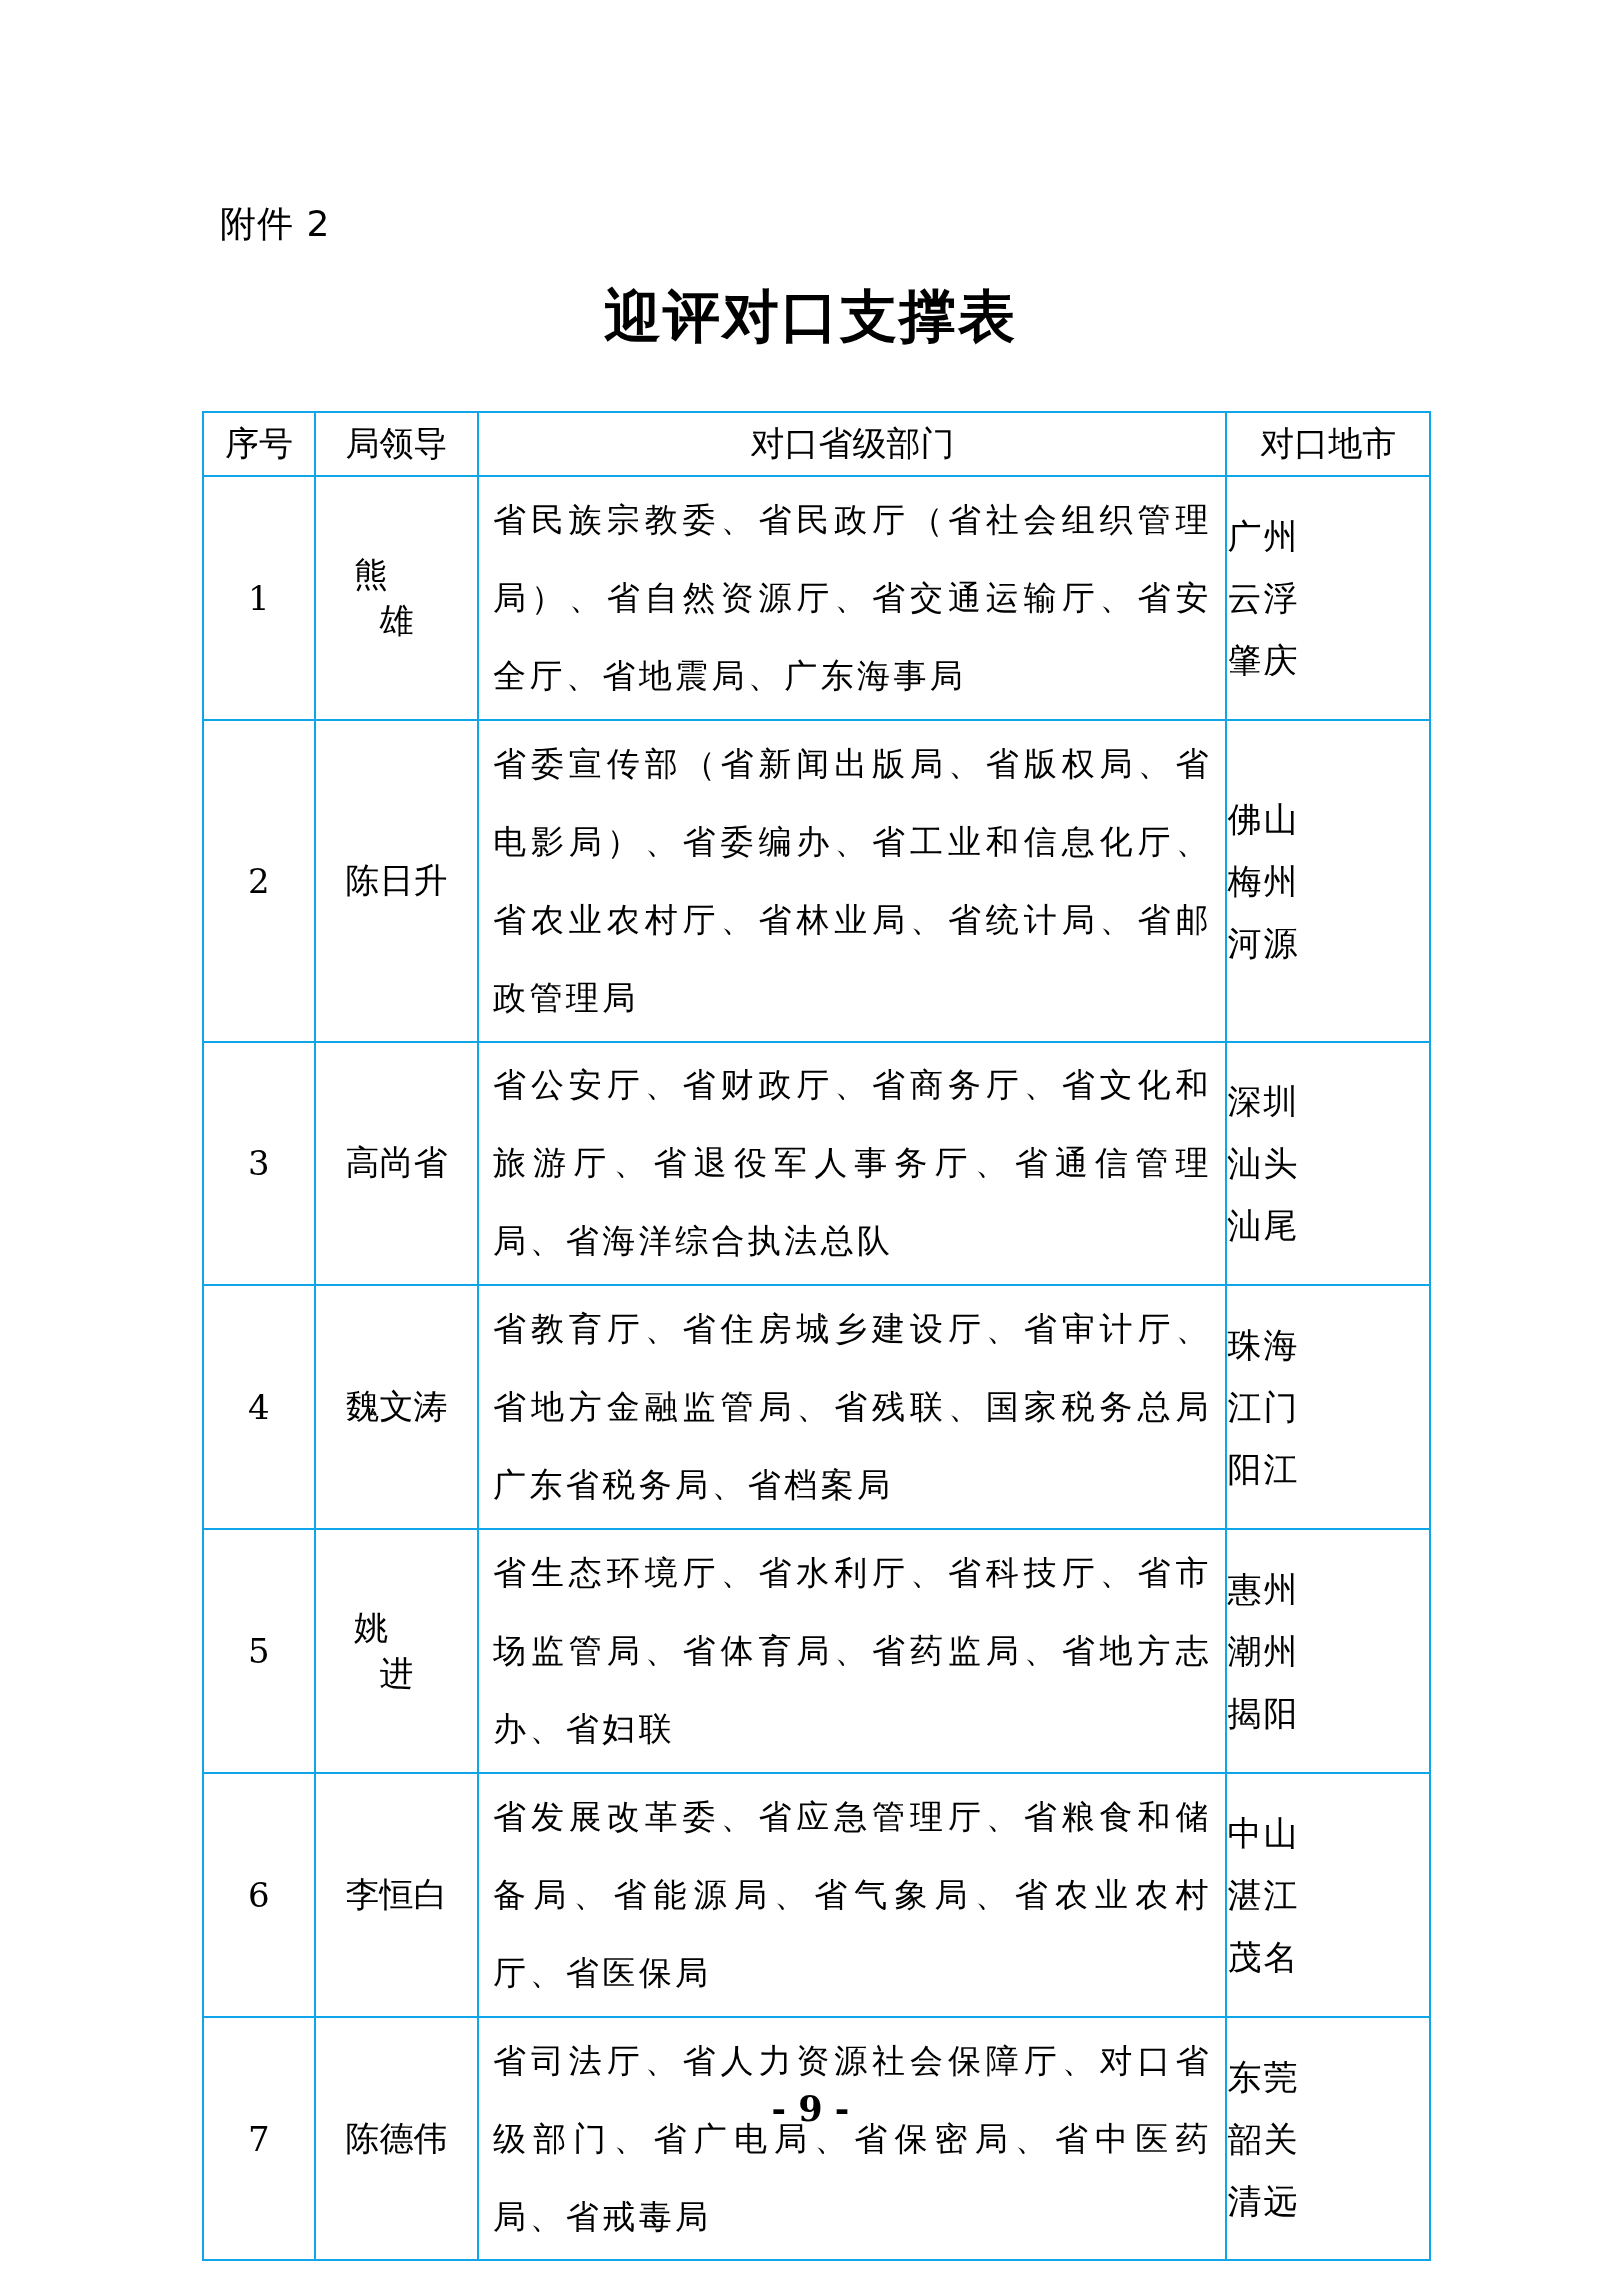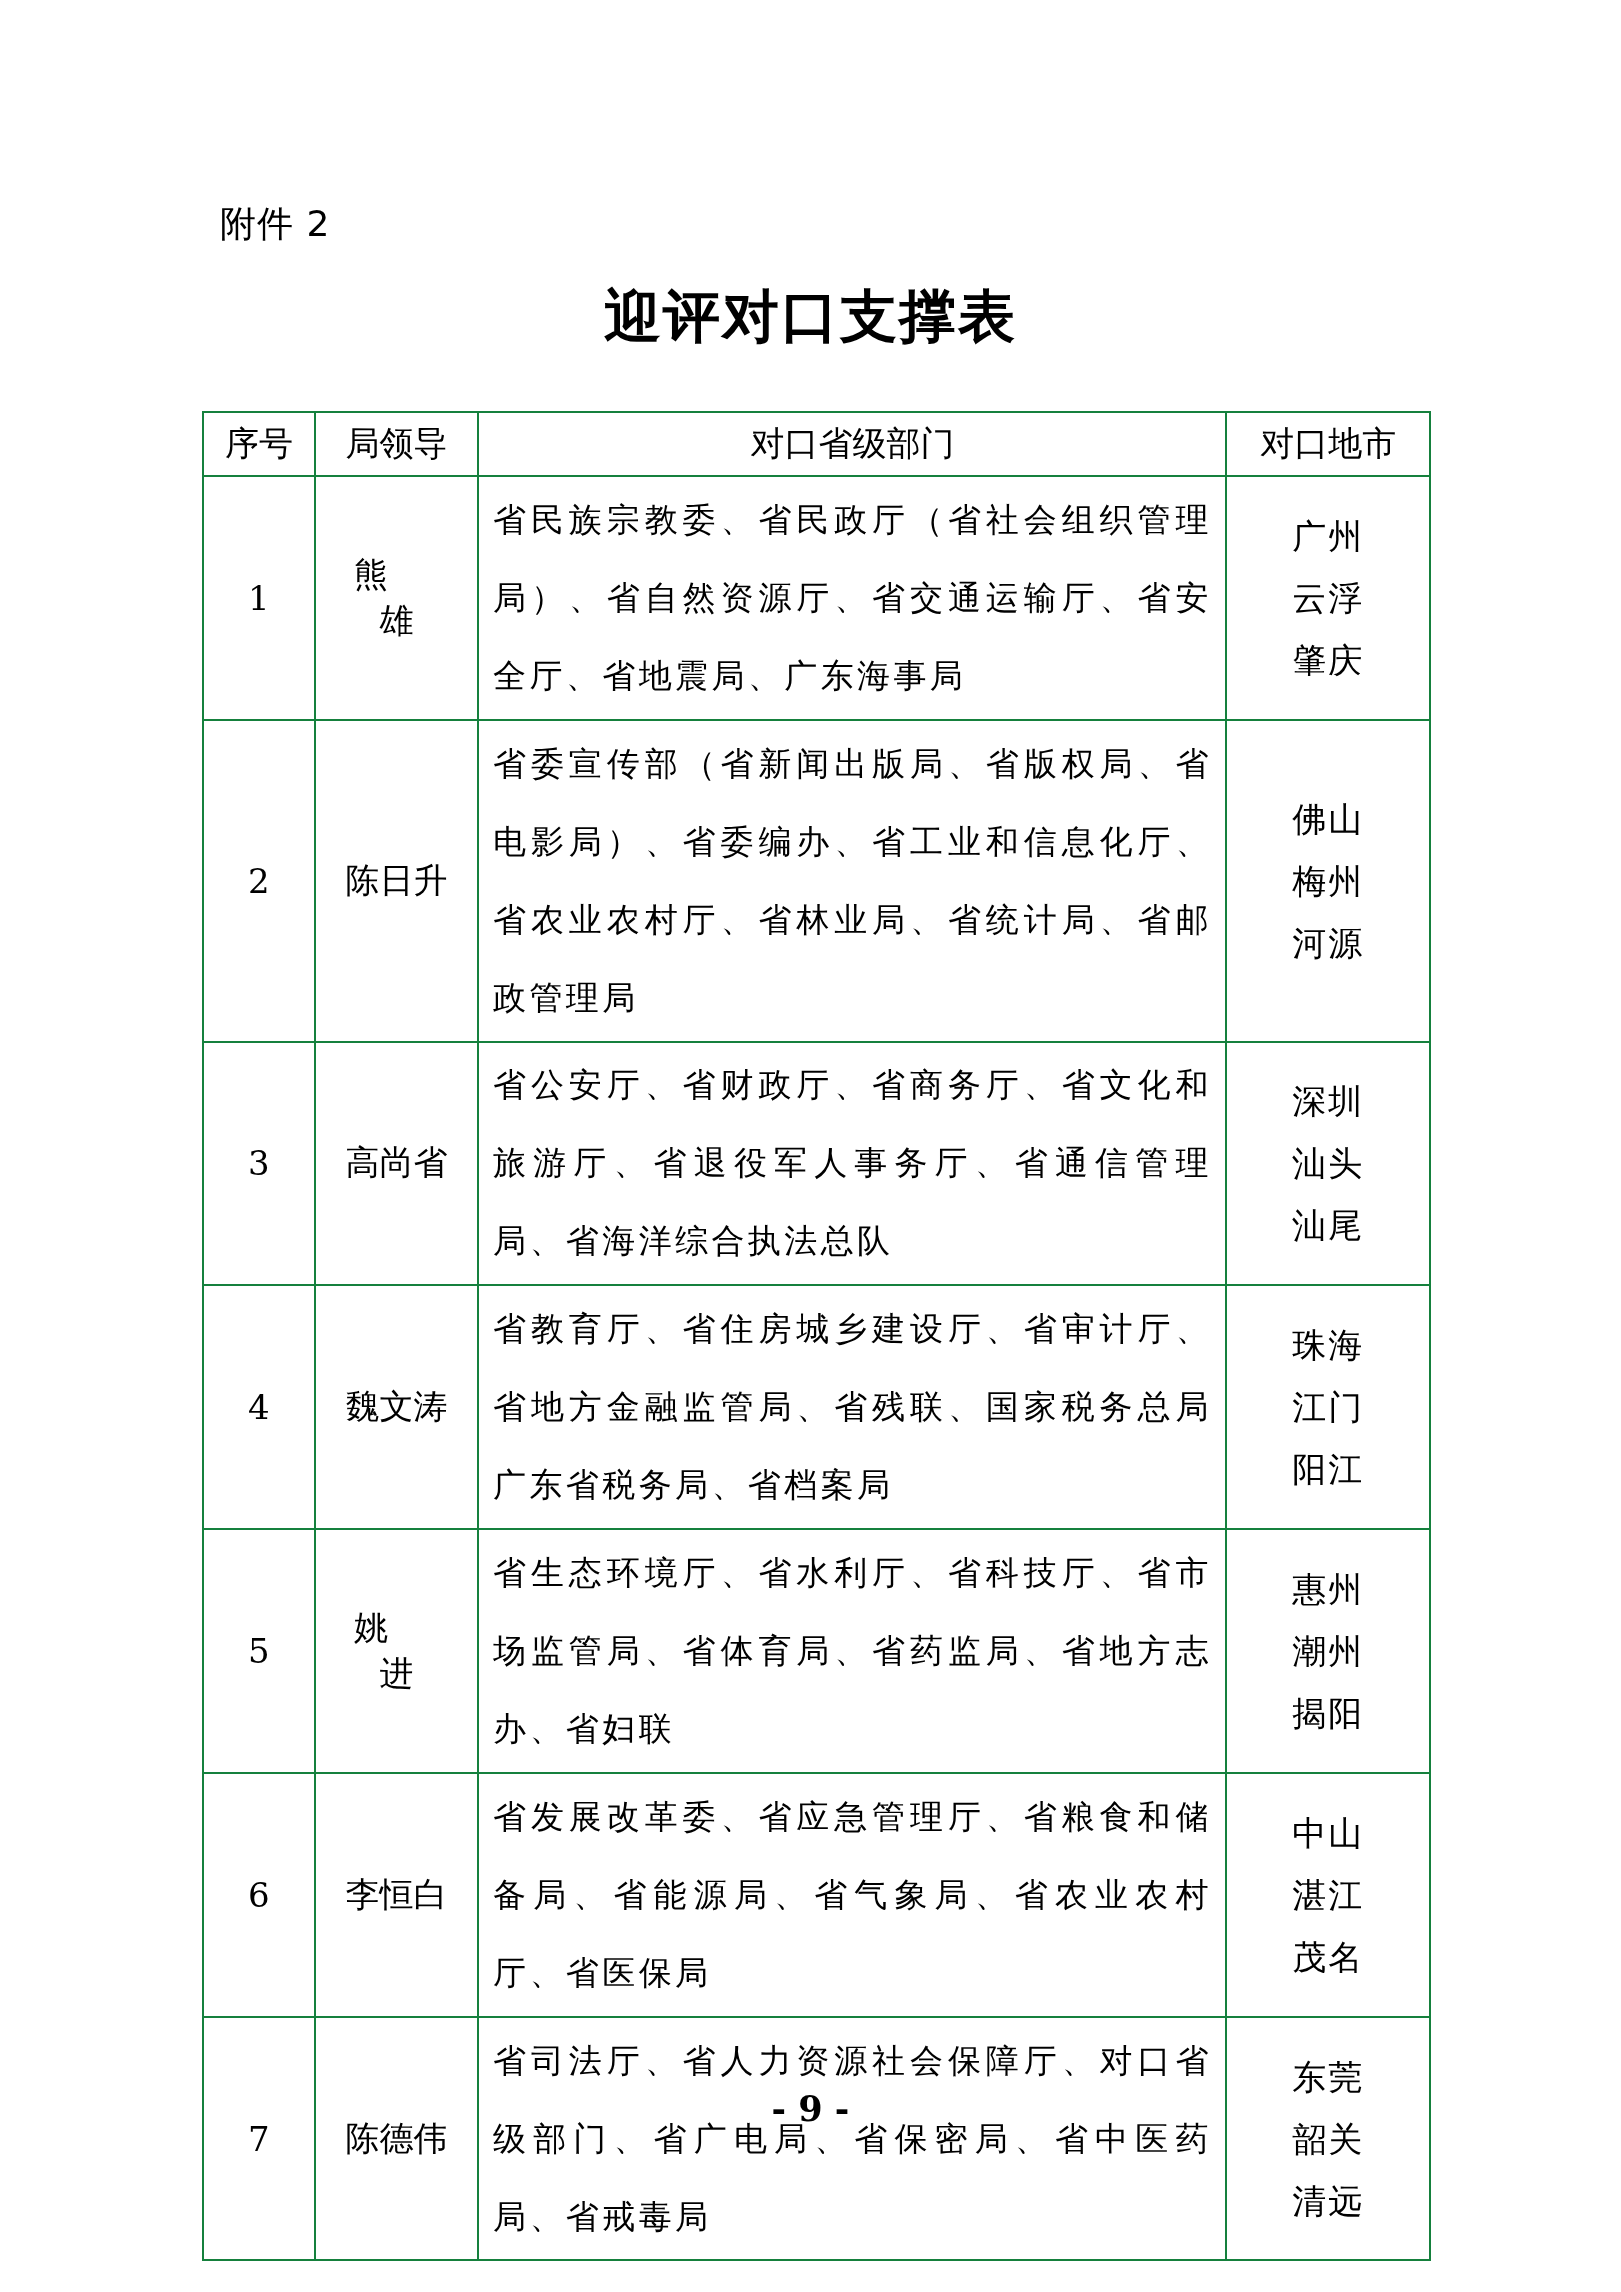--- a/index.html
+++ b/index.html
@@ -21,41 +21,41 @@
     font-family: Liberation Sans, sans-serif;
   }
   table {
     position: absolute; left: 202px; top: 411px;
     width: 1229px;
     border-collapse: collapse;
     font-family: "DejaVu Sans", "Liberation Sans", sans-serif;
     font-size: 33px;
   }
   td, th {
-    border: 2px solid #15803d;
+    border: 2px solid #0ea5e9;
     padding: 0;
   }
   th {
     height: 62px; font-weight: normal; font-size: 34px;
   }
   col.c1 { width: 112px; }
   col.c2 { width: 164px; }
   col.c3 { width: 750px; }
   col.c4 { width: 204px; }
   td.num { text-align: center; font-family: "DejaVu Serif", serif; font-size: 34px; }
   td.leader { text-align: center; font-size: 34px; border-radius: 7px; }
   td.leader.spaced span { letter-spacing: 51px; margin-right: -51px; }
   td.depts {
     padding: 3.9px 13.7px 3.9px 13.7px;
     line-height: 78px;
     letter-spacing: 3.4px;
     text-align: justify;
   }
   td.cities {
-    text-align: center; line-height: 62px; font-size: 34px;
+    line-height: 62px; font-size: 34px;
     letter-spacing: 2px;
   }
   td.cities div { height: 62px; }
   .page-num {
     position: absolute; left: 0; width: 1621px; top: 2088px;
     text-align: center; font-size: 35px; font-weight: bold;
     font-family: "DejaVu Serif", serif;
   }
 </style>
 </head>

